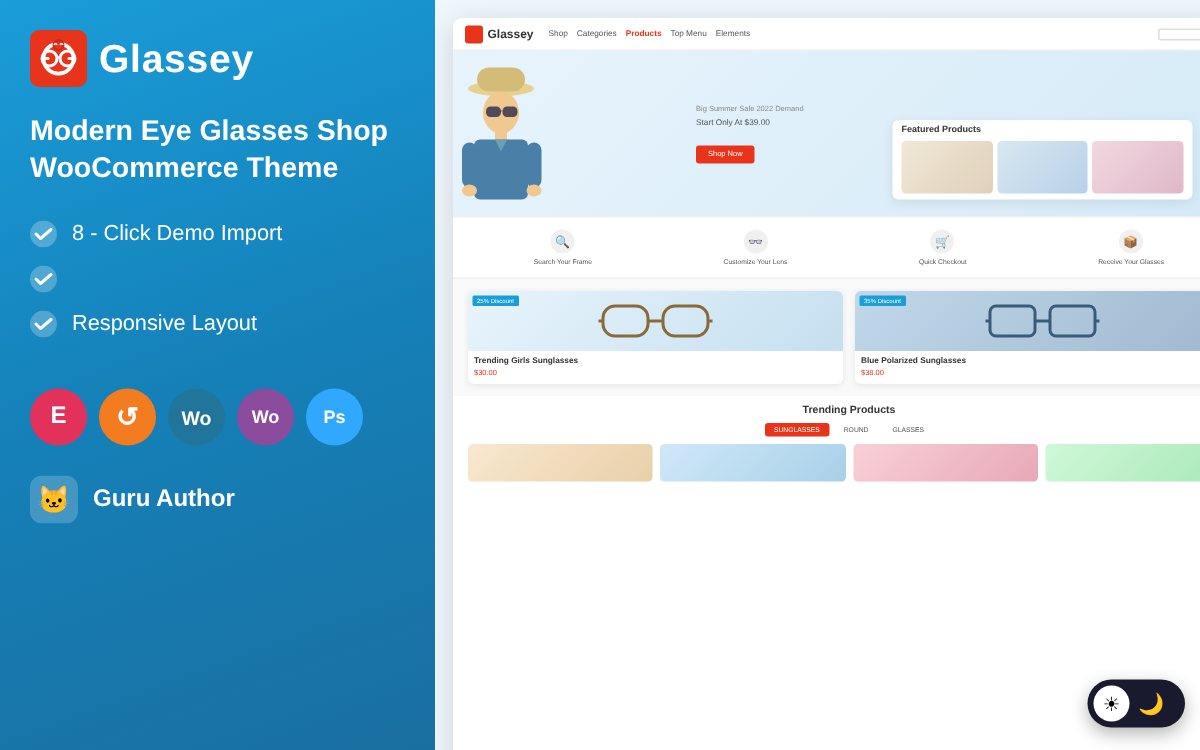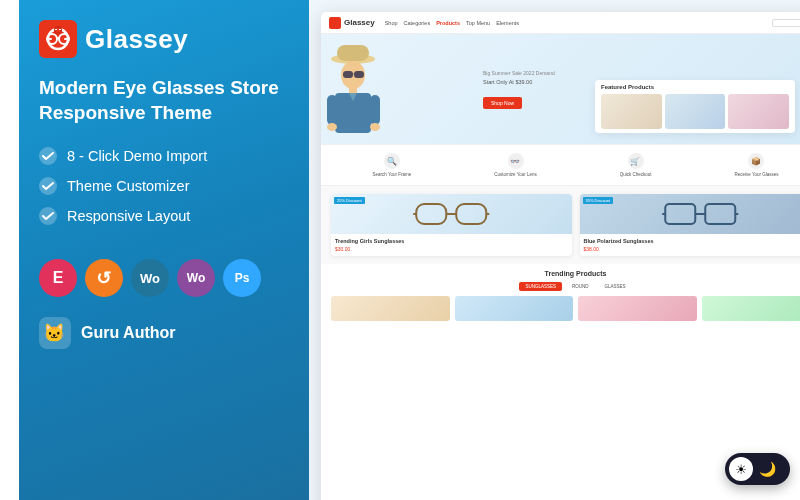--- a/index.html
+++ b/index.html
@@ -9,21 +9,20 @@
       overflow: hidden;
       font-family: 'Segoe UI', Arial, sans-serif;
       background: #fff;
     }
 
     .main-container {
       width: 800px;
       height: 364px;
       display: flex;
       position: relative;
-      padding-left: 19px;
     }
 
     
     .left-panel {
       width: 290px;
       height: 500px;
       background: linear-gradient(160deg, #1a9dd9 0%, #1580b8 50%, #1a6fa0 100%);
       padding: 20px 20px 16px 20px;
       display: flex;
       flex-direction: column;
@@ -473,36 +472,35 @@
         <rect x="25" y="18" width="5" height="2" rx="1" fill="white"></rect>
         <ellipse cx="19" cy="10" rx="4" ry="4" fill="#cc2a15"></ellipse>
         <circle cx="19" cy="10" r="2.5" fill="#e8341b"></circle>
         <path d="M17 8 L19 6 L21 8" fill="#cc2a15"></path>
         <path d="M16 10 Q17 8 18 10" stroke="white" stroke-width="1" fill="none"></path>
         <path d="M20 10 Q21 8 22 10" stroke="white" stroke-width="1" fill="none"></path>
       </svg>
       <span class="logo-text">Glassey</span>
     </div>
 
-    <div class="tagline">Modern Eye Glasses Store Responsive Theme</div>
+    <div class="tagline">Modern Eye Glasses Shop WooCommerce Theme</div>
 
     <ul class="features-list">
       <li>
         <svg class="check-icon" viewBox="0 0 18 18">
           <circle cx="9" cy="9" r="9" fill="rgba(255,255,255,0.25)"></circle>
           <polyline points="4,9 7,12 14,6" stroke="white" stroke-width="2" fill="none" stroke-linecap="round" stroke-linejoin="round"></polyline>
         </svg>
         <span>8 - Click Demo Import</span>
       </li>
       <li>
         <svg class="check-icon" viewBox="0 0 18 18">
           <circle cx="9" cy="9" r="9" fill="rgba(255,255,255,0.25)"></circle>
           <polyline points="4,9 7,12 14,6" stroke="white" stroke-width="2" fill="none" stroke-linecap="round" stroke-linejoin="round"></polyline>
         </svg>
-        <span>Theme Customizer</span>
       </li>
       <li>
         <svg class="check-icon" viewBox="0 0 18 18">
           <circle cx="9" cy="9" r="9" fill="rgba(255,255,255,0.25)"></circle>
           <polyline points="4,9 7,12 14,6" stroke="white" stroke-width="2" fill="none" stroke-linecap="round" stroke-linejoin="round"></polyline>
         </svg>
         <span>Responsive Layout</span>
       </li>
     </ul>
 

